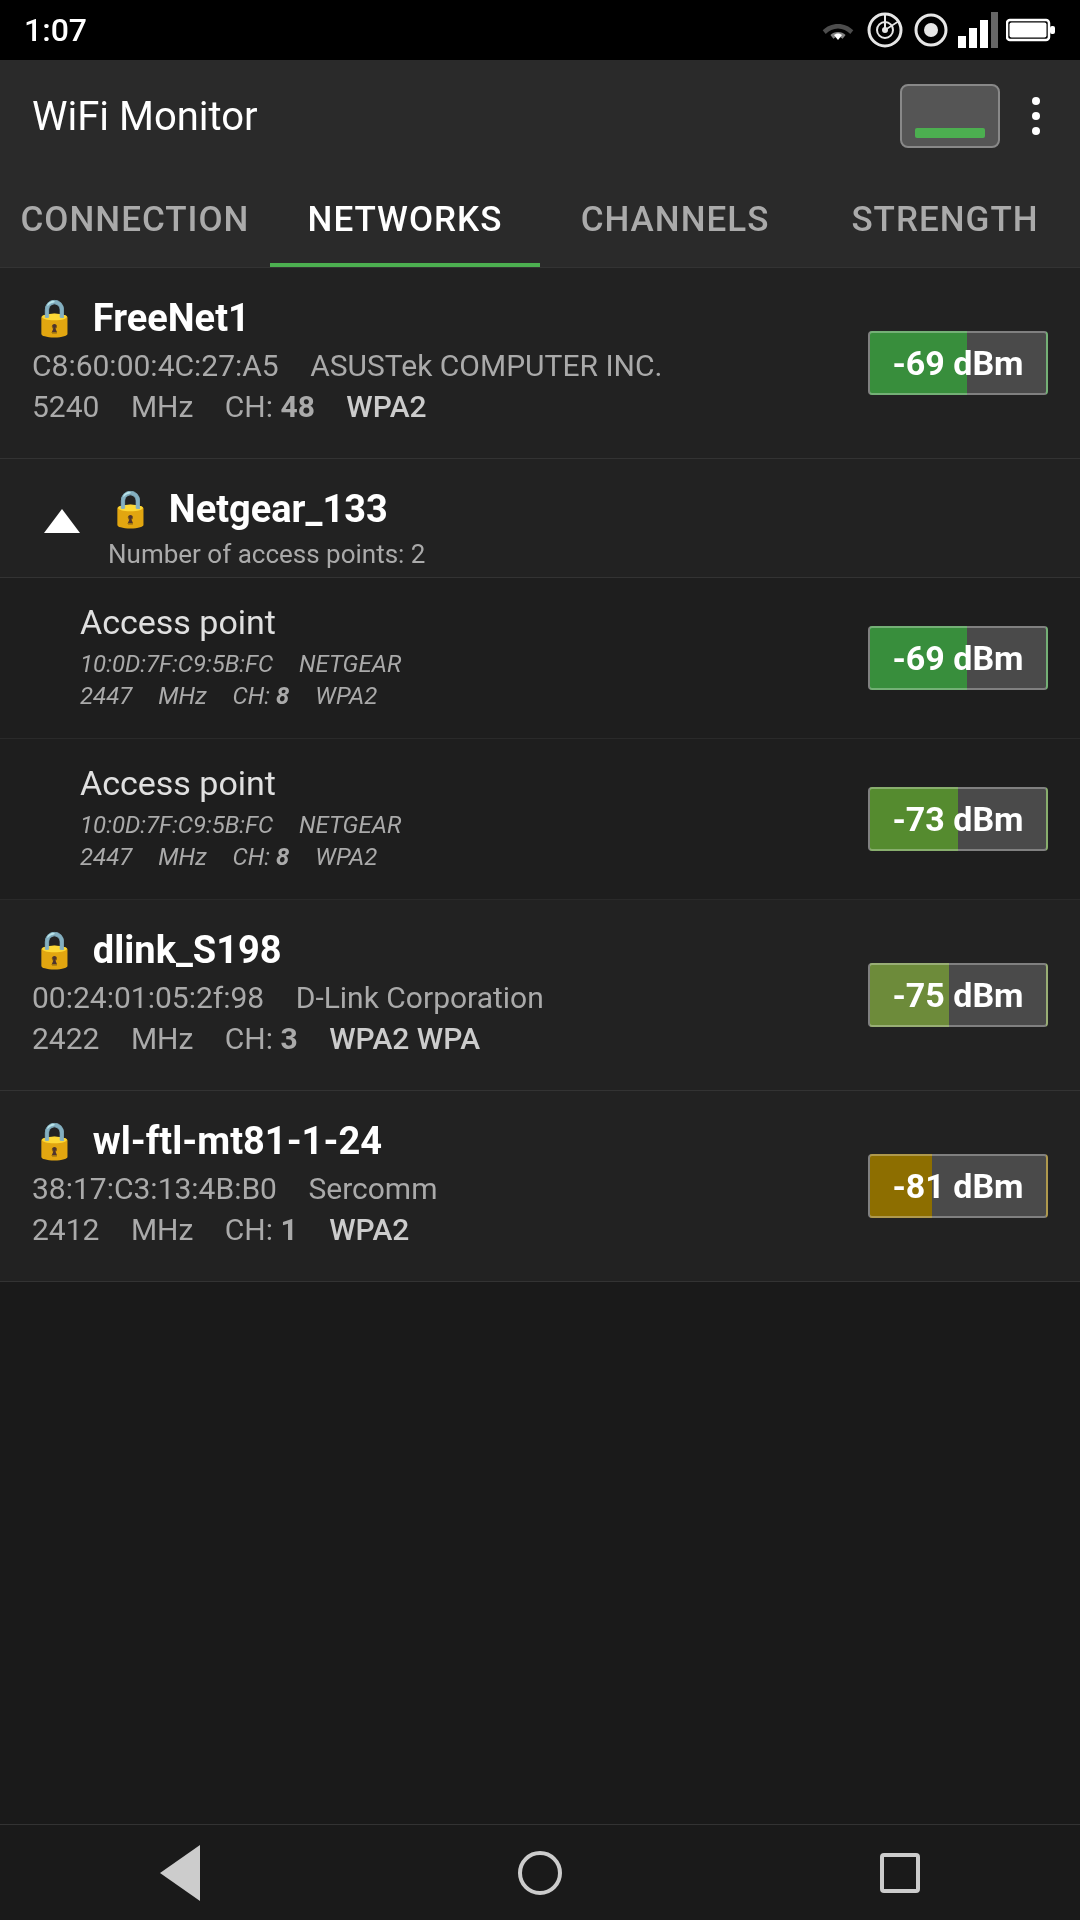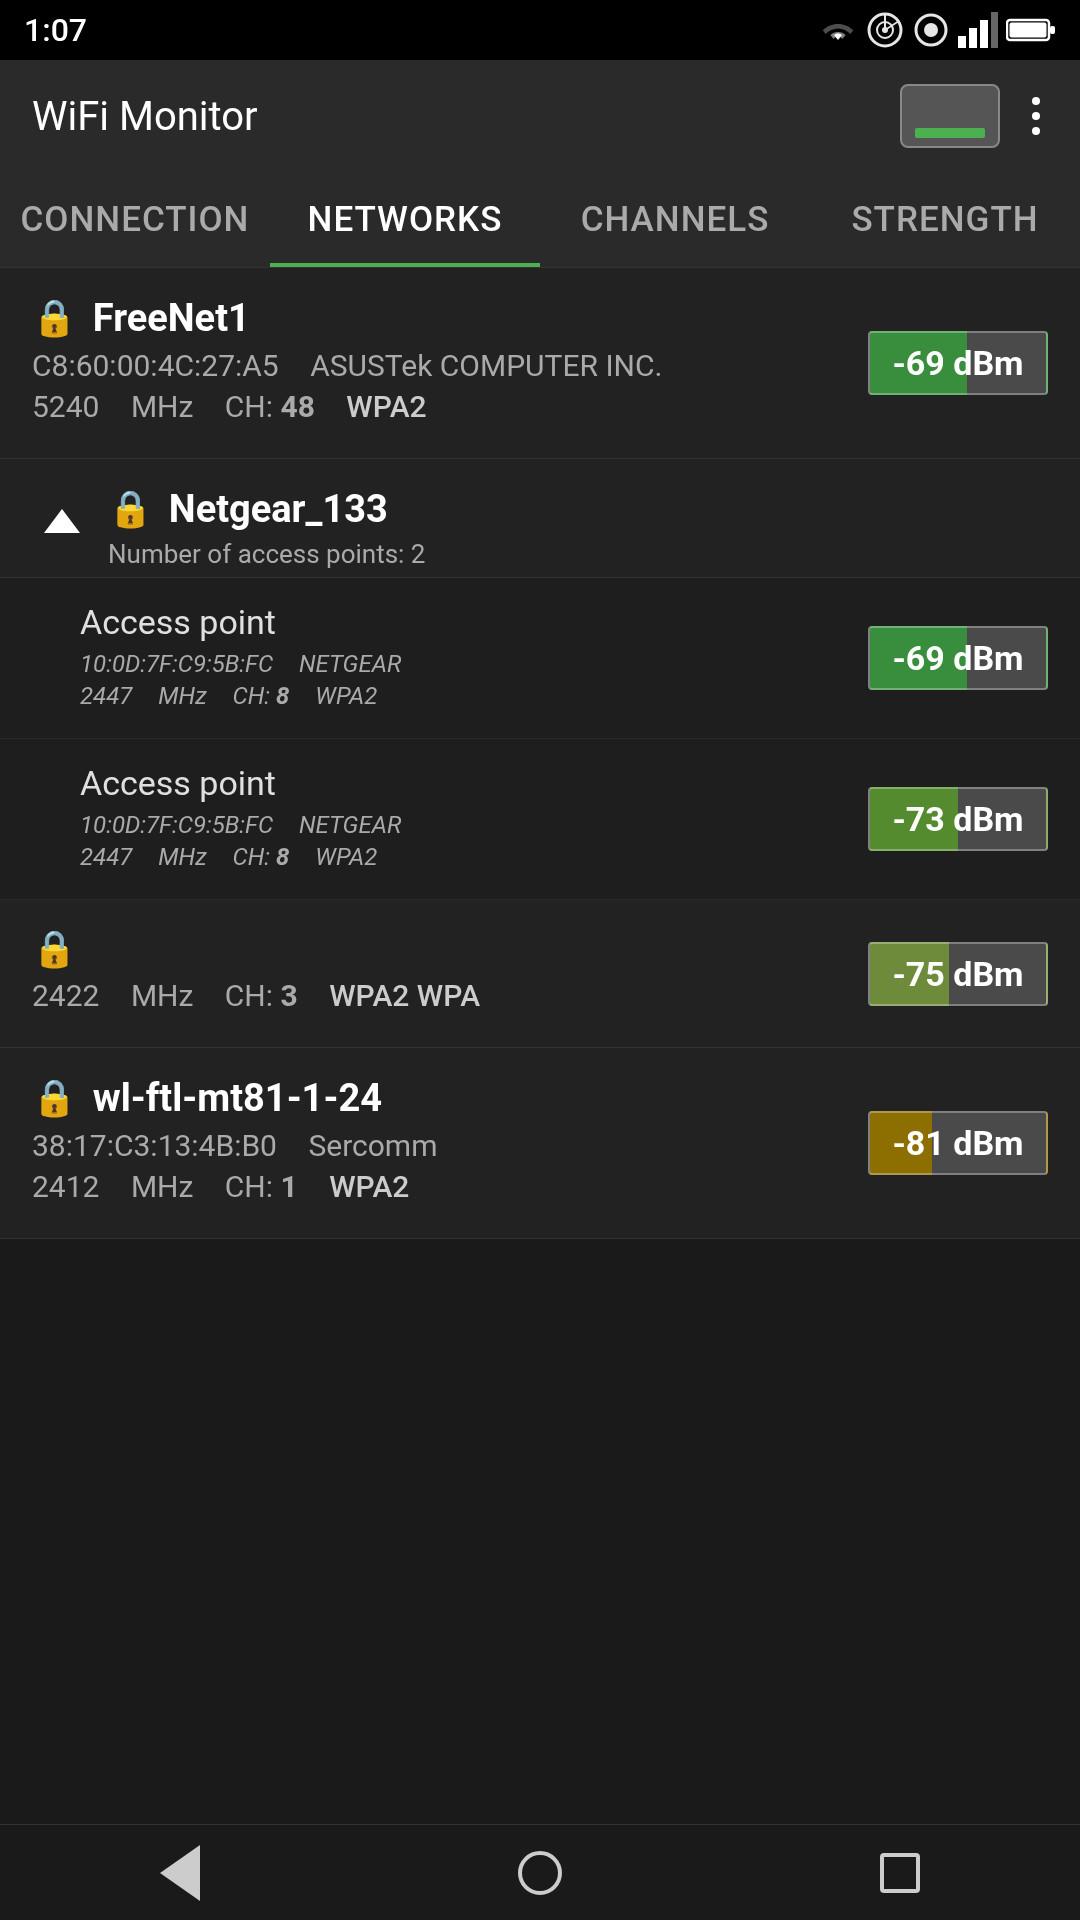--- a/index.html
+++ b/index.html
@@ -428,20 +428,25 @@
     </div>
     <div class="signal-badge sig-73">
       <span>-73 dBm</span>
     </div>
   </div>
 
   <div class="network-item">
     <div class="network-info">
       <div class="network-header">
         <span class="security-badge-gray">🔒</span>
+        <span class="network-name">dlink_S198</span>
+      </div>
+      <div class="network-meta">
+        <span>00:24:01:05:2f:98</span>
+        <span>D-Link Corporation</span>
       </div>
       <div class="network-meta">
         <span><span>2422</span> MHz</span>
         <span>CH: <strong>3</strong></span>
         <span class="wpa">WPA2 WPA</span>
       </div>
     </div>
     <div class="signal-badge sig-75">
       <span>-75 dBm</span>
     </div>

